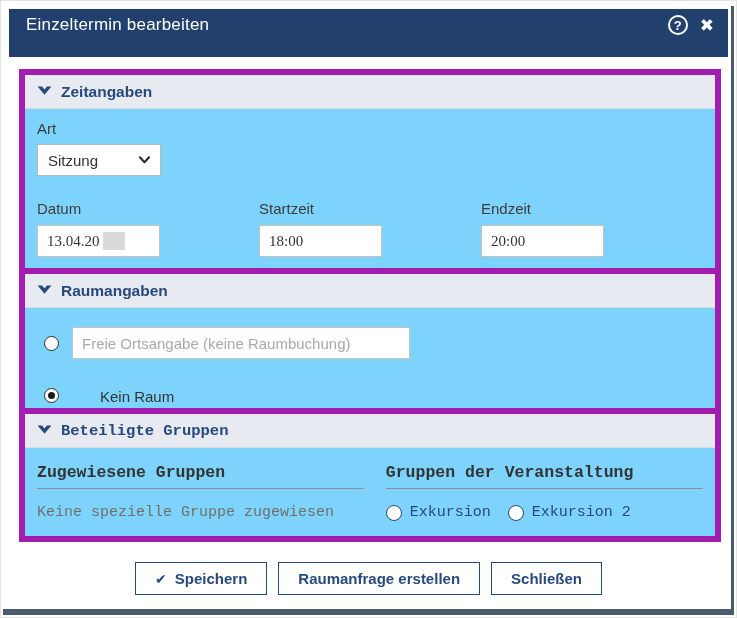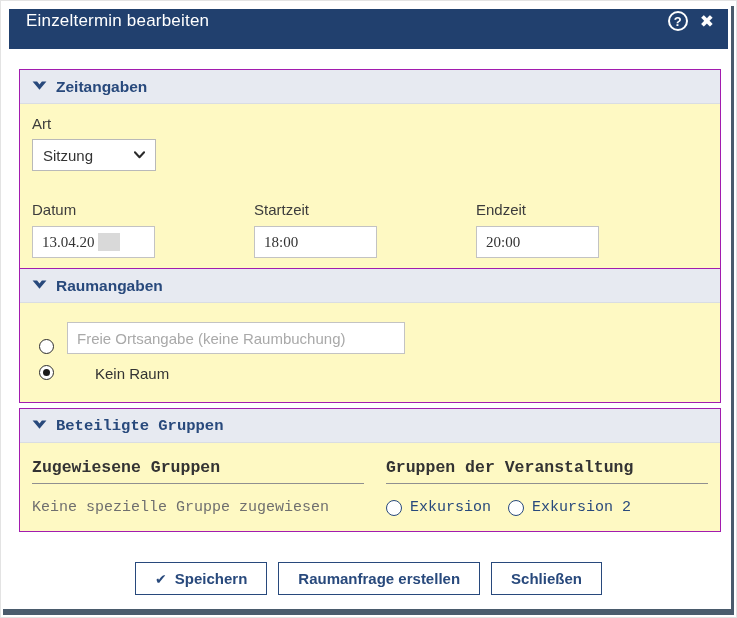--- a/index.html
+++ b/index.html
@@ -19,38 +19,38 @@
   .edge-right {
     position: absolute; top: 5px; right: 2px; width: 3px; bottom: 6px;
     background: #4a5b6c;
   }
   .edge-bottom {
     position: absolute; left: 2px; right: 2px; bottom: 2px; height: 6px;
     background: #4a5b6c;
   }
   
   .dlg-header {
-    position: absolute; left: 8px; top: 8px; right: 8px; height: 40px;
+    position: absolute; left: 8px; top: 8px; right: 8px; height: 48px;
     background: #21406e;
     display: flex; align-items: center;
     padding: 0 14px 16px 17px;
     color: #fff;
   }
   .dlg-title { font-size: 17px; font-weight: 400; letter-spacing: .2px; flex: 1; }
   .hdr-icons { display: flex; align-items: center; gap: 12px; }
   .help-icon {
     width: 20px; height: 20px; border: 2px solid #fff; border-radius: 50%;
     display: flex; align-items: center; justify-content: center;
     font-size: 13px; font-weight: 700; color: #fff; cursor: pointer;
   }
   .close-icon { font-size: 17px; font-weight: 700; color: #fff; cursor: pointer; line-height: 1; }
   
   .section {
     position: absolute; left: 18px; width: 702px;
-    border: 1px solid #a21caf; background: #fef9c3;
+    border: 6px solid #a21caf; background: #7dd3fc;
   }
   .section-head {
     background: #e7eaf1;
     border-bottom: 1px solid #d9dde3;
     height: 34px;
     display: flex; align-items: center; gap: 9px;
     padding: 0 12px;
     cursor: pointer;
   }
   .section-head .chev { width: 15px; height: 12px; flex: 0 0 auto; }
@@ -68,38 +68,38 @@
   input.text-input { display: inline-block; }
   input.text-input::placeholder { color: #a9a9a9; opacity: 1; }
   .redact { display: inline-block; width: 22px; height: 18px; background: #d9d9d9; margin-left: 3px; }
   .fake-select {
     width: 124px; height: 32px; border: 1px solid #b9b9b9; background: #fff;
     display: flex; align-items: center; justify-content: space-between;
     padding: 0 10px; font-size: 15px; color: #333; cursor: pointer;
   }
   .fake-select svg { width: 11px; height: 8px; }
   
-  .art-block { margin-bottom: 30px; }
+  .art-block { margin-bottom: 24px; }
   .art-block .lbl { margin-bottom: 7px; }
   .dt-row { display: flex; }
   .dt-col { width: 222px; }
   .dt-col .lbl { margin-bottom: 8px; }
   .dt-col .text-input { width: 123px; font-family: Liberation Serif, serif; }
   .radio {
     width: 15px; height: 15px; border-radius: 50%;
     border: 1.6px solid #2d2d2d; background: #fff;
     flex: 0 0 auto; position: relative; cursor: pointer;
   }
   .radio.blue { border-color: #28497c; }
   .radio.checked::after {
     content: ""; position: absolute; left: 2.5px; top: 2.5px;
     width: 7px; height: 7px; border-radius: 50%; background: #1a1a1a;
   }
   
-  .room-row1 { display: flex; align-items: flex-end; margin: 8px 0 11px 7px; }
+  .room-row1 { display: flex; align-items: center; margin: 8px 0 29px 7px; }
   .room-row1 .text-input { width: 338px; margin-left: 13px; }
   .room-row2 { display: flex; align-items: flex-start; margin: 0 0 7px 7px; gap: 29px; }
   .room-row2 .room-lbl { margin-left: 12px; font-size: 15px; color: #333; }
   
   .grp-cols { display: flex; padding: 4px 0 2px 0; gap: 7px; }
   .grp-col-left  { width: 340px; margin-right: 15px; }
   .grp-col-right { width: 330px; }
   .grp-col-head {
     font-size: 16.5px; font-weight: 700; color: #333;
     padding-bottom: 6px; border-bottom: 1px solid #909090;

